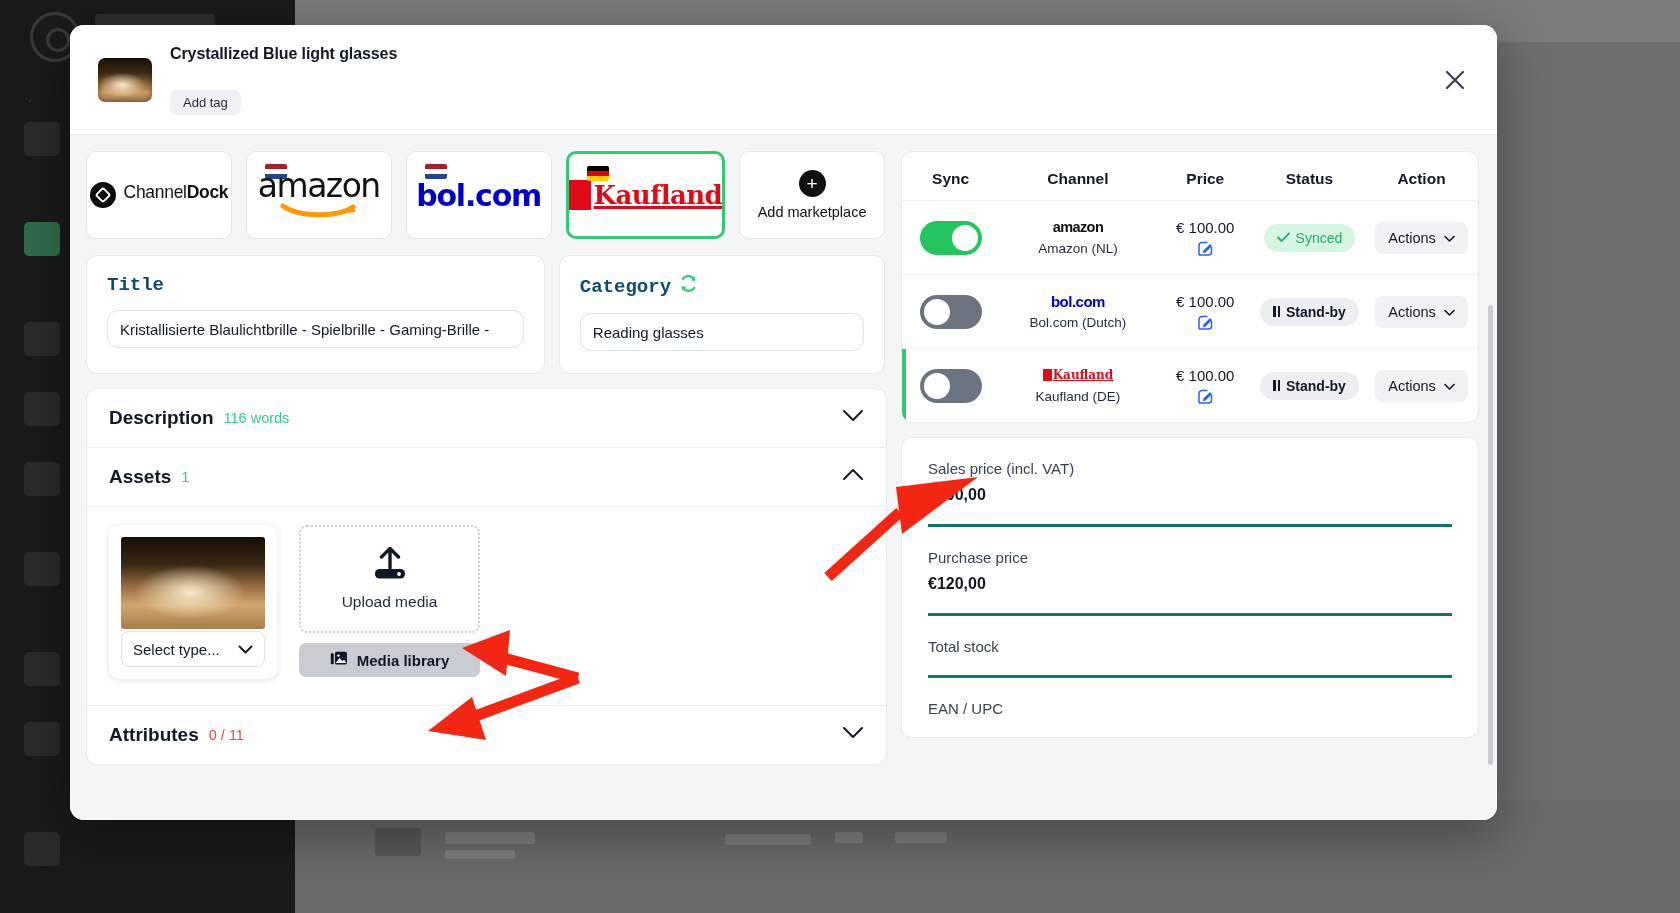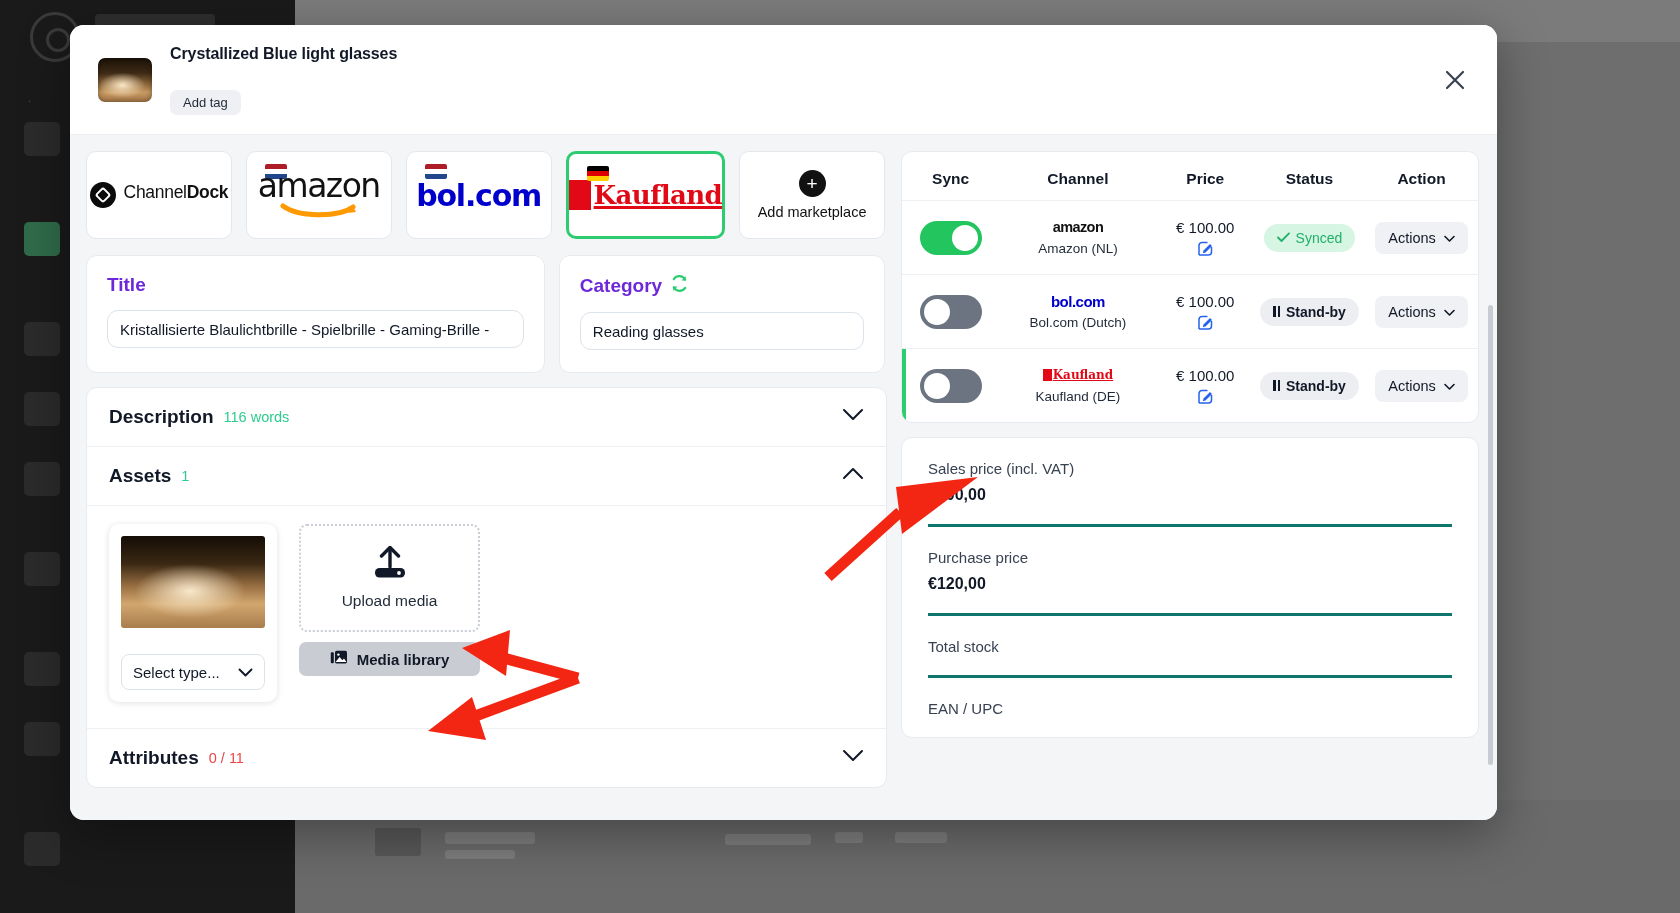--- a/index.html
+++ b/index.html
@@ -126,21 +126,21 @@
   .addmp { flex-direction: column; gap: 7px; }
   .plus-circle { width:27px;height:27px;border-radius:50%;background:#111;color:#fff;
                  display:flex;align-items:center;justify-content:center;font-size:19px;line-height:1;}
   .addmp-label { font-size:14.5px; color:#111; }
 
   
   #tc-row { display: flex; gap: 14px; margin-top: 16px; }
   .card { background:#fff; border:1px solid #e7eaee; border-radius: 11px; }
   #title-card { width: 460px; padding: 18px 20px 22px; }
   #cat-card { width: 327px; padding: 18px 20px 22px; }
-  .field-label { font-size: 19px; font-weight: bold; color: #6d28d9; display:flex; align-items:center; gap:8px; }
+  .field-label { font-size: 19px; font-weight: bold; color: #0c4a6e; display:flex; align-items:center; gap:8px;font-family:Liberation Mono, monospace; }
   .text-input {
     margin-top: 14px; height: 38px; width: 100%;
     border: 1px solid #dde3ea; border-radius: 11px; background:#fff;
     display:flex; align-items:center; padding: 0 12px;
     font-size: 15px; color: #111827; white-space:nowrap; overflow:hidden;
   }
 
   
   #accordions { margin-top: 14px; width: 801px; background:#fff;
                 border:1px solid #e7eaee; border-radius: 11px; overflow: hidden; }
@@ -159,21 +159,21 @@
     width: 168px; background:#fff; border-radius: 10px;
     box-shadow: 0 1px 6px rgba(17,24,39,.13); padding: 12px;
   }
   #asset-img {
     width: 144px; height: 92px; border-radius: 3px;
     background:
       radial-gradient(ellipse 55% 42% at 48% 60%, rgba(255,241,213,.92), rgba(0,0,0,0) 70%),
       linear-gradient(180deg, #140d05 0%, #3a2813 30%, #9a7043 55%, #d2a76e 74%, #a97c4c 100%);
   }
   #select-type {
-    margin-top: 26px; height: 36px; border:1px solid #dde3ea; border-radius:8px;
+    margin-top: 2px; height: 36px; border:1px solid #dde3ea; border-radius:8px;
     display:flex; align-items:center; justify-content:space-between; padding: 0 11px;
     font-size: 15px; color:#111827; cursor:pointer;
   }
   #upload-col { width: 181px; }
   #dropzone {
     height: 108px; border: 2px dotted #c9ced6; border-radius: 8px;
     display:flex; flex-direction:column; align-items:center; justify-content:center; gap:8px;
     cursor:pointer; background:#fff;
   }
   #dropzone-label { font-size: 15.5px; color:#1f2937; }

